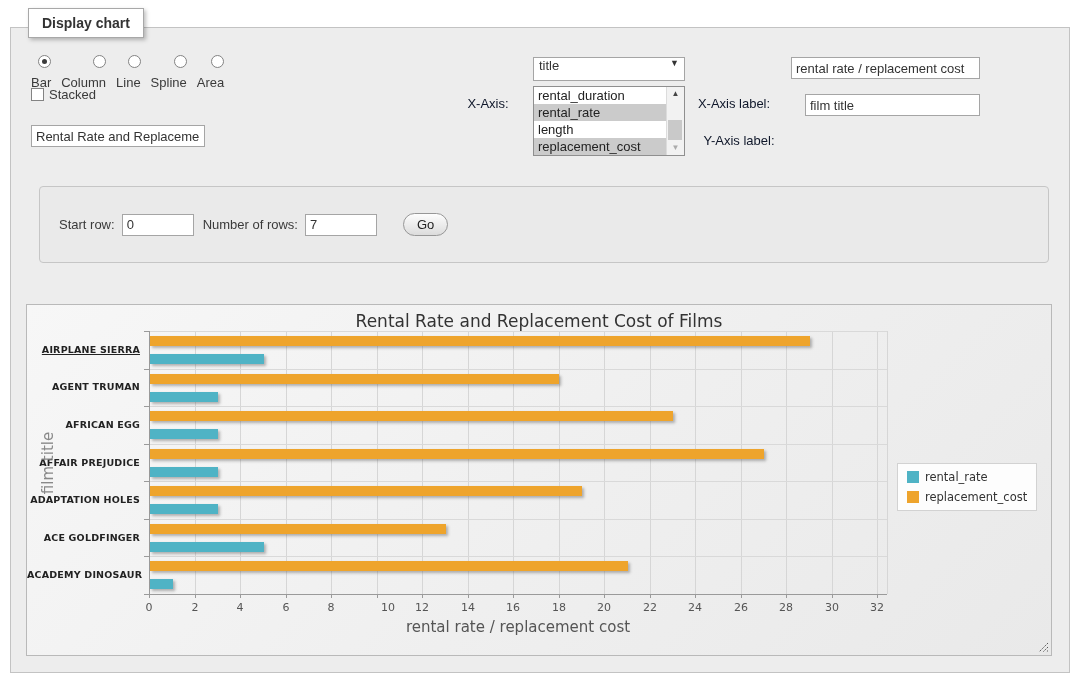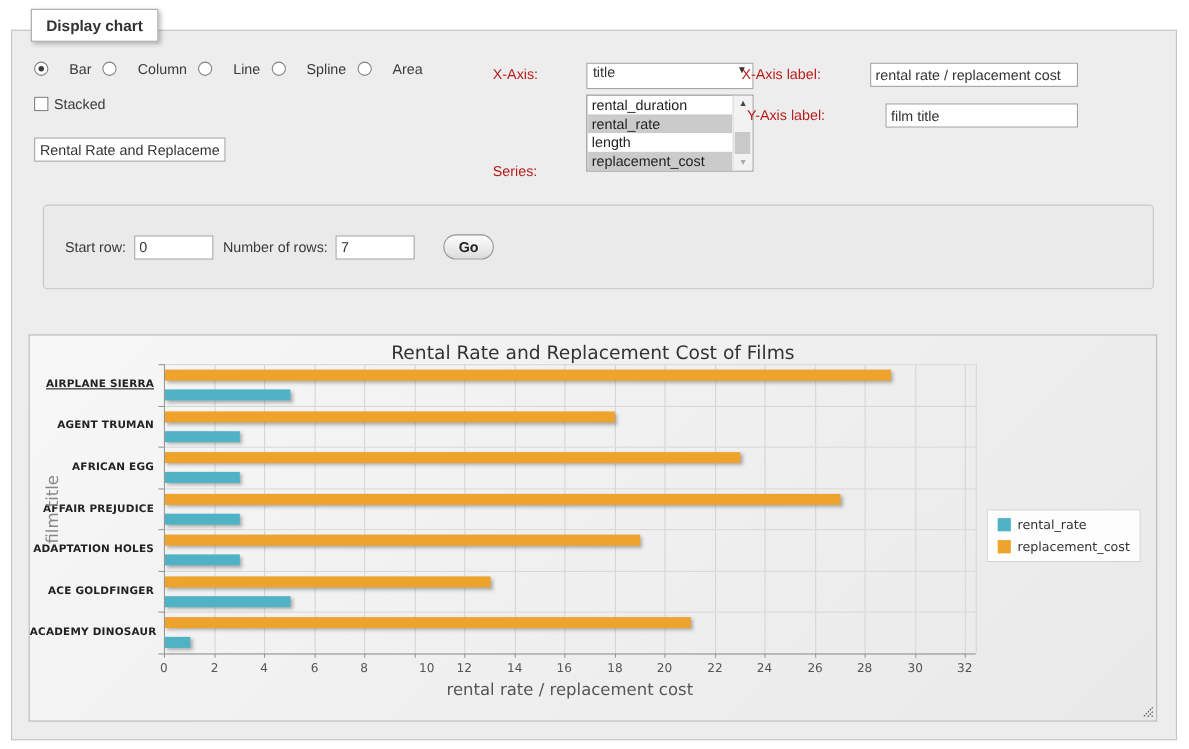--- a/index.html
+++ b/index.html
@@ -2,44 +2,44 @@
 <html><head>
 <meta charset="utf-8">
 <style>
   html,body{margin:0;padding:0;background:#fff;}
   body{width:1081px;height:681px;position:relative;font-family:"Liberation Sans",sans-serif;font-size:13px;color:#3a3a3a;overflow:hidden;}
   .fieldset{position:absolute;left:10px;top:27px;width:1058px;height:644px;background:#ededed;border:1px solid #c3c3c3;}
   .panel-legend{position:absolute;left:17px;top:-20px;background:#fff;border:1px solid #a8a8a8;box-shadow:2px 2px 4px rgba(0,0,0,.25);padding:6px 13px;font-weight:bold;font-size:14px;color:#333;z-index:5;}
   .abs{position:absolute;}
   
   .radio-row{position:absolute;left:20px;top:27px;display:flex;gap:10px;align-items:center;}
-  .radio-item{display:flex;align-items:center;gap:19px;cursor:default;}
+  .radio-item{display:flex;align-items:flex-end;gap:7px;cursor:default;flex-direction:column;}
   .radio{width:13px;height:13px;border:1px solid #838383;border-radius:50%;background:#fff;display:inline-block;position:relative;box-sizing:border-box;}
   .radio.on::after{content:"";position:absolute;left:3px;top:3px;width:5px;height:5px;border-radius:50%;background:#3b3b3b;}
   .stacked-row{position:absolute;left:20px;top:59px;display:flex;align-items:center;gap:5px;}
   .checkbox{width:13px;height:13px;border:1px solid #838383;background:#fff;display:inline-block;box-sizing:border-box;}
   input.txt{border:1px solid #a5a5a5;background:#fff;font-family:"Liberation Sans",sans-serif;font-size:13px;color:#333;padding:2px 4px;box-sizing:border-box;height:22px;}
-  .lbl{position:absolute;text-align:left;color:#b91c1c;}
+  .lbl{position:absolute;text-align:center;color:#0f172a;margin-top:36px;}
   .select{position:absolute;left:522px;top:29px;width:152px;height:24px;background:#fff;border:1px solid #a5a5a5;box-sizing:border-box;display:flex;align-items:flex-start;padding:0 5px;}
   .select .val{flex:1;color:#333;}
   .select .caret{font-size:9px;color:#333;}
   .listbox{position:absolute;left:522px;top:58px;width:152px;height:70px;background:#fff;border:1px solid #8f8f8f;box-sizing:border-box;display:flex;}
   .listbox .opts{flex:1;overflow:hidden;}
   .listbox .opt{height:17px;line-height:17px;padding:0 4px;white-space:nowrap;color:#222;}
   .listbox .opt.sel{background:#cbcbcb;}
   .scrollbar{width:17px;background:#f2f2f2;border-left:1px solid #dcdcdc;position:relative;}
   .sbtn{position:absolute;left:0;width:100%;height:14px;text-align:center;font-size:8px;line-height:14px;}
   .sb-up{top:0;color:#444;}
   .sb-down{bottom:0;color:#ababab;}
   .sthumb{position:absolute;left:1px;top:33px;width:14px;height:20px;background:#c9c9c9;}
   
   .rows-panel{position:absolute;left:28px;top:158px;width:1010px;height:77px;background:#eaeaea;border:1px solid #c6c6c6;border-radius:4px;box-sizing:border-box;display:flex;align-items:center;padding-left:19px;}
   .rows-panel .sp{margin-right:7px;}
   .rows-panel input.txt{width:72px;margin-right:9px;}
-  .go-btn{margin-left:17px;padding:3px 13px;border:1px solid #979797;border-radius:12px;background:linear-gradient(#fdfdfd,#dcdcdc);color:#222;font-size:13px;cursor:default;font-weight:bold;}
+  .go-btn{margin-left:17px;padding:3px 13px;border:1px solid #979797;border-radius:12px;background:linear-gradient(#fdfdfd,#dcdcdc);color:#222;font-size:13px;cursor:default;}
   
   .chart-box{position:absolute;left:15px;top:276px;width:1024px;height:350px;border:1px solid #b9b9b9;background:linear-gradient(135deg,#f7f7f7 0%,#efefef 55%,#e9e9e9 100%);box-sizing:content-box;}
   #chart-inner{position:absolute;inset:0;font-family:"DejaVu Sans",sans-serif;}
   .vline{position:absolute;width:1px;background:#d6d6d6;}
   .hline{position:absolute;height:1px;background:#d9d9d9;}
   .vline.axis,.hline.axis{background:#9a9a9a;}
   .bar{position:absolute;height:10px;box-shadow:2px 2px 3px rgba(90,90,90,.45);}
   .xtick{position:absolute;text-align:center;font-size:11px;color:#555;}
   .catlabel{position:absolute;text-align:right;font-size:9.5px;font-weight:bold;color:#222;white-space:nowrap;letter-spacing:.2px;}
   .ctitle{position:absolute;left:0;right:0;top:6px;text-align:center;font-size:17px;color:#333;}

